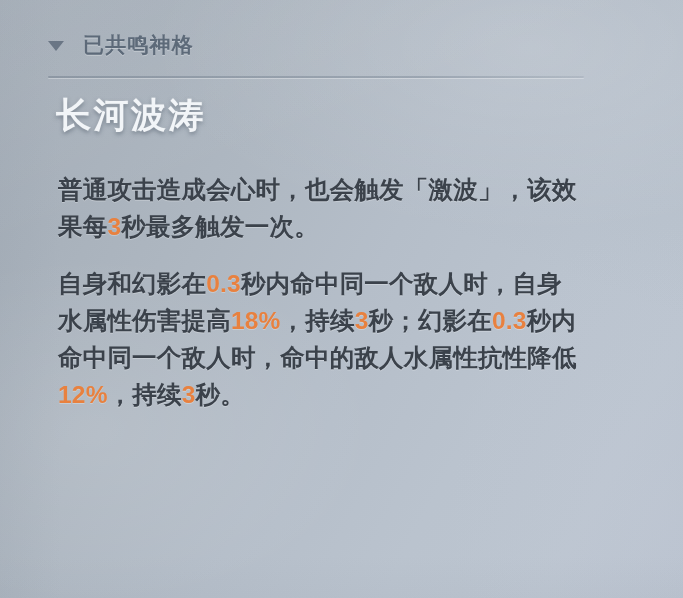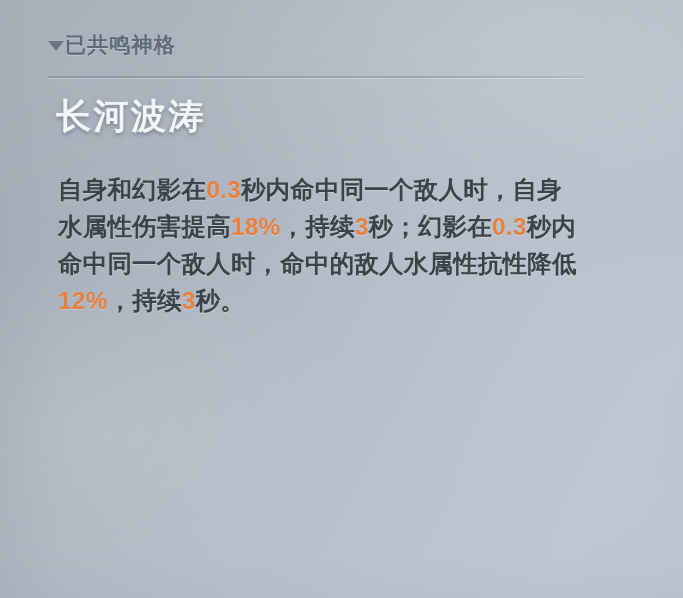--- a/index.html
+++ b/index.html
@@ -67,21 +67,21 @@
     padding: 0;
   }
 
   
   .section-header {
     position: absolute;
     left: 48px;
     top: 34px;
     display: flex;
     align-items: center;
-    gap: 1px;
+    gap: 19px;
     user-select: none;
   }
   .tri-icon {
     width: 0;
     height: 0;
     border-left: 8px solid transparent;
     border-right: 8px solid transparent;
     border-top: 10px solid #6a7685;
     margin-top: 3px;
     flex: 0 0 auto;
@@ -116,20 +116,21 @@
     left: 56px;
     top: 95px;
     font-size: 35px;
     font-weight: 700;
     color: #f2f5f8;
     letter-spacing: 2.5px;
     line-height: 1.18;
     text-shadow:
       0 2px 4px rgba(70,82,96,0.55),
       0 0 2px rgba(255,255,255,0.35);
+    font-family: Liberation Serif, serif;
   }
 
   
   .desc-block {
     position: absolute;
     left: 58px;
     top: 171px;
     width: 528px;
   }
   .para {
@@ -157,17 +158,18 @@
     <div class="section-header">
       <span class="tri-icon"></span>
       <span class="section-title">已共鸣神格</span>
     </div>
 
     <div class="divider"></div>
 
     <div class="main-title">长河波涛</div>
 
     <div class="desc-block">
+      <p class="para"><span>普通攻击造成会心时，也会触发「激波」，该效果每</span><span class="hl">3</span><span>秒最多触发一次。</span></p>
       <p class="para"><span>自身和幻影在</span><span class="hl">0.3</span><span>秒内命中同一个敌人时，自身水属性伤害提高</span><span class="hl">18%</span><span>，持续</span><span class="hl">3</span><span>秒；幻影在</span><span class="hl">0.3</span><span>秒内命中同一个敌人时，命中的敌人水属性抗性降低</span><span class="hl">12%</span><span>，持续</span><span class="hl">3</span><span>秒。</span></p>
     </div>
 
   </div>
 </div>
 
 </body></html>

